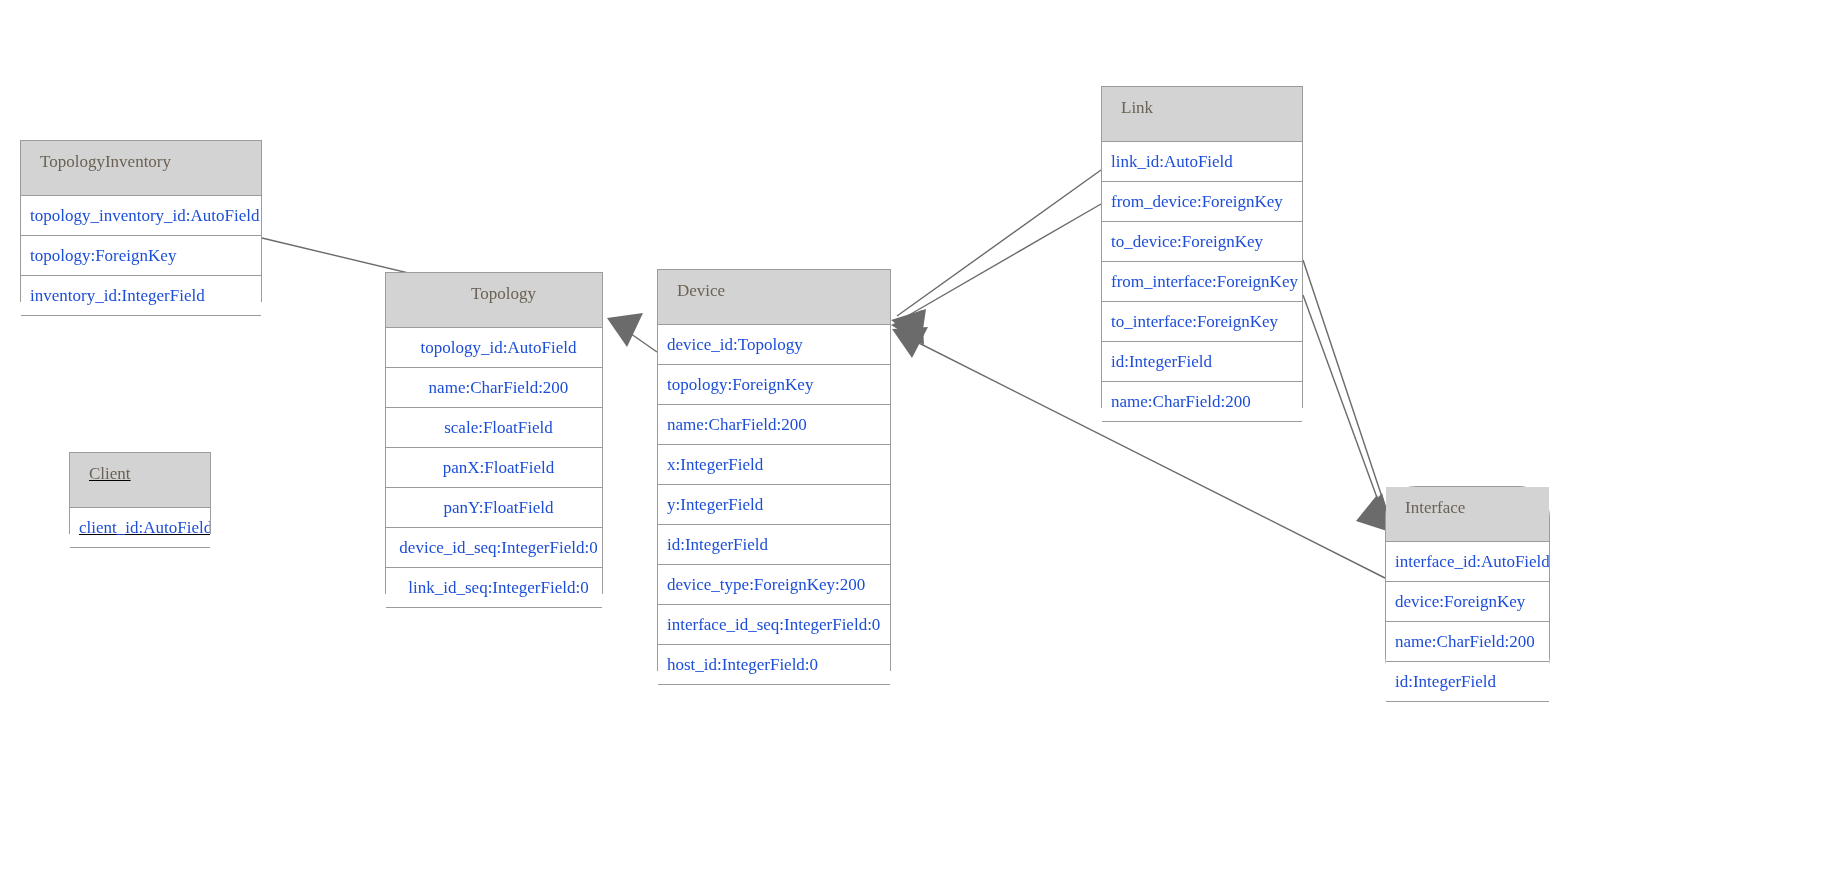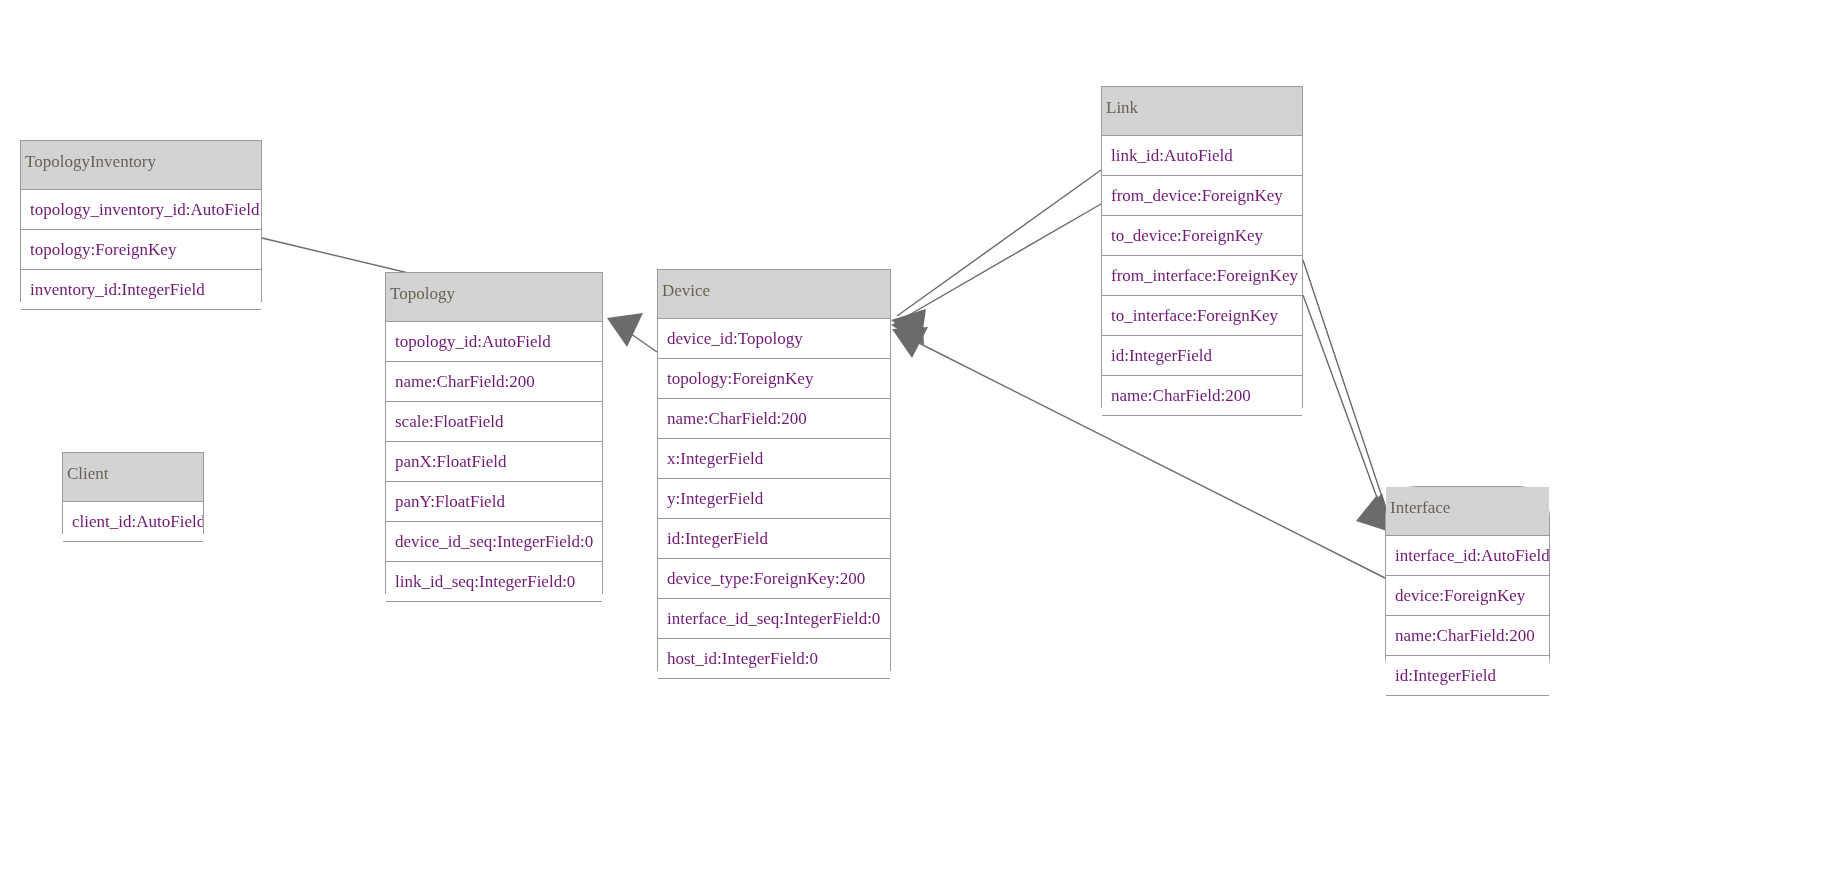--- a/index.html
+++ b/index.html
@@ -32,29 +32,29 @@
     border-bottom: none;
     z-index: 5;
   }
   .entity-header {
     box-sizing: border-box;
     background: #d3d3d3;
     border-bottom: 1px solid #9b9b9b;
     color: #6b6255;
     font-size: 17px;
     line-height: 41px;
-    height: 49px;
-    padding: 0 0 0 4px;
+    height: 55px;
+    padding: 0 0 0 19px;
     white-space: nowrap;
     overflow: hidden;
   }
   .entity-field {
     box-sizing: border-box;
     border-bottom: 1px solid #9b9b9b;
-    color: #701a75;
+    color: #1d4ed8;
     font-size: 17px;
     line-height: 40px;
     height: 40px;
     padding: 0 0 0 9px;
     background: #ffffff;
     white-space: nowrap;
     overflow: hidden;
   }
 </style>
 </head>
@@ -93,21 +93,21 @@
       </g>
     </svg>
 
   <div id="entities-layer">
       <div class="entity" style="left: 20px; top: 140px; width: 242px; height: 162px;">
         <div class="entity-header">TopologyInventory</div>
         <div class="entity-field">topology_inventory_id:AutoField</div>
         <div class="entity-field">topology:ForeignKey</div>
         <div class="entity-field">inventory_id:IntegerField</div>
       </div>
-      <div class="entity" style="left: 385px; top: 272px; width: 218px; height: 322px;">
+      <div class="entity" style="left: 385px; top: 272px; width: 218px; height: 322px; text-align: center;">
         <div class="entity-header">Topology</div>
         <div class="entity-field">topology_id:AutoField</div>
         <div class="entity-field">name:CharField:200</div>
         <div class="entity-field">scale:FloatField</div>
         <div class="entity-field">panX:FloatField</div>
         <div class="entity-field">panY:FloatField</div>
         <div class="entity-field">device_id_seq:IntegerField:0</div>
         <div class="entity-field">link_id_seq:IntegerField:0</div>
       </div>
       <div class="entity" style="left: 657px; top: 269px; width: 234px; height: 402px;">
@@ -115,21 +115,21 @@
         <div class="entity-field">device_id:Topology</div>
         <div class="entity-field">topology:ForeignKey</div>
         <div class="entity-field">name:CharField:200</div>
         <div class="entity-field">x:IntegerField</div>
         <div class="entity-field">y:IntegerField</div>
         <div class="entity-field">id:IntegerField</div>
         <div class="entity-field">device_type:ForeignKey:200</div>
         <div class="entity-field">interface_id_seq:IntegerField:0</div>
         <div class="entity-field">host_id:IntegerField:0</div>
       </div>
-      <div class="entity" style="left: 62px; top: 452px; width: 142px; height: 82px;">
+      <div class="entity" style="left: 69px; top: 452px; width: 142px; height: 82px; text-decoration: underline;">
         <div class="entity-header">Client</div>
         <div class="entity-field">client_id:AutoField</div>
       </div>
       <div class="entity" style="left: 1101px; top: 86px; width: 202px; height: 322px;">
         <div class="entity-header">Link</div>
         <div class="entity-field">link_id:AutoField</div>
         <div class="entity-field">from_device:ForeignKey</div>
         <div class="entity-field">to_device:ForeignKey</div>
         <div class="entity-field">from_interface:ForeignKey</div>
         <div class="entity-field">to_interface:ForeignKey</div>

